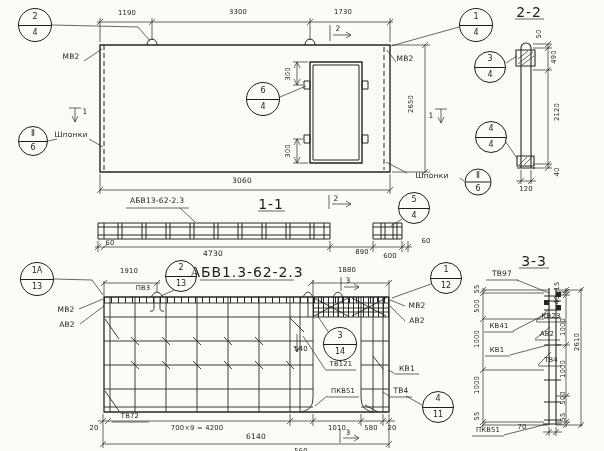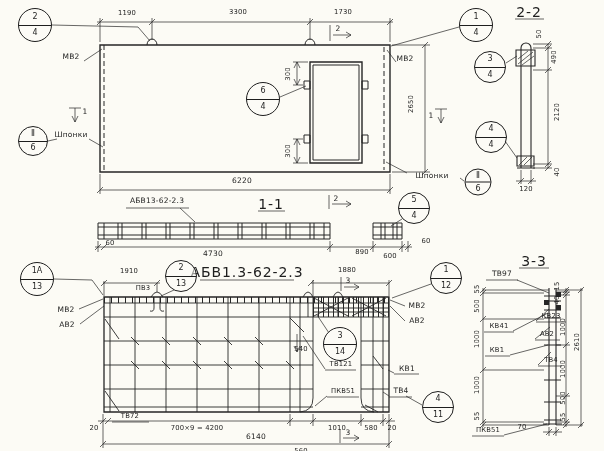--- a/index.html
+++ b/index.html
@@ -154,21 +154,21 @@
 <div class="t s" style="left:343px;top:12px">1730</div>
 <div class="t" style="left:338px;top:29px">2</div>
 <div class="t" style="left:71px;top:57px">МВ2</div>
 <div class="t" style="left:405px;top:59px">МВ2</div>
 <div class="t s r" style="left:288px;top:74px">300</div>
 <div class="t s r" style="left:288px;top:151px">300</div>
 <div class="t s r" style="left:411px;top:104px">2650</div>
 <div class="t" style="left:85px;top:112px">1</div>
 <div class="t" style="left:431px;top:116px">1</div>
 <div class="t" style="left:71px;top:135px">Шпонки</div>
-<div class="t" style="left:242px;top:181px">6220</div>
+<div class="t" style="left:242px;top:181px">3060</div>
 <div class="t" style="left:432px;top:176px">Шпонки</div>
 
 <div class="co" style="left:35px;top:25px;width:34px;height:34px">
   <span>2</span>
   <span>4</span>
 </div>
 <div class="co" style="left:476px;top:25px;width:34px;height:34px">
   <span>1</span>
   <span>4</span>
 </div>

